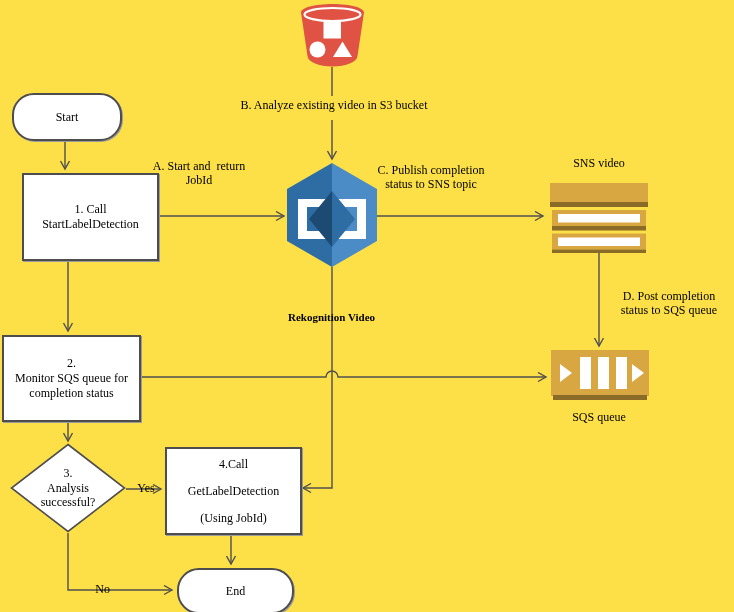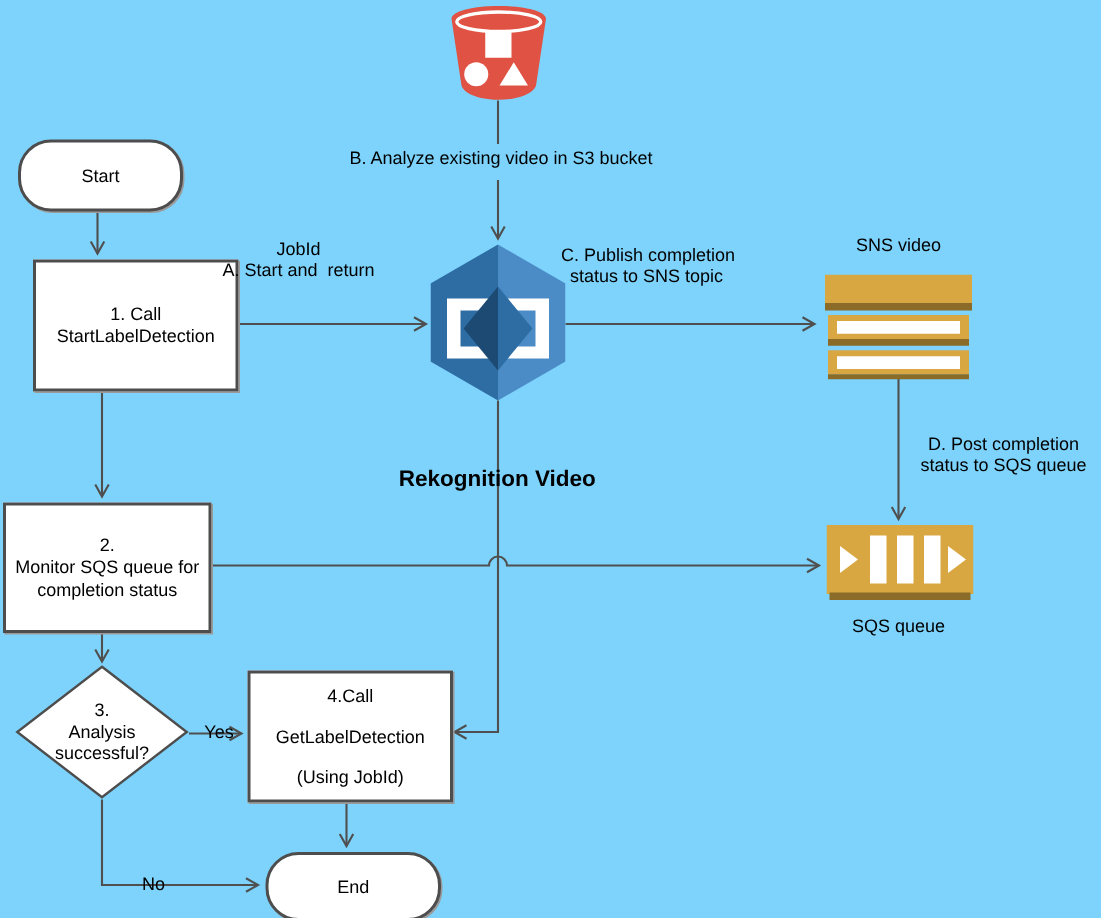--- a/index.html
+++ b/index.html
@@ -1,32 +1,32 @@
 <!DOCTYPE html>
 <html><head>
 <meta charset="utf-8">
 <style>
   html,body { margin:0; padding:0; background:#ffffff; }
   body { font-family:"Liberation Sans", sans-serif; font-size:12px; color:#000; }
-  .canvas { position:relative; width:734px; height:612px; background:#7dd3fc; overflow:hidden; }
+  .canvas { position:relative; width:734px; height:612px; background:#fde047; overflow:hidden;font-family:Liberation Serif, serif; }
   .wires { position:absolute; left:0; top:0; }
   .wires path { stroke:#4f4f4f; stroke-width:1.4; fill:none; }
   .node { position:absolute; background:#fff; border:2px solid #4d4d4d;
           box-shadow:1px 1px 0 #9a9a9a;
           display:flex; flex-direction:column; align-items:center; justify-content:center;
           text-align:center; line-height:1.25; }
   .stadium { border-radius:22px; }
   .diamond-wrap { position:absolute; }
   .diamond-text { position:absolute; left:0; top:0; width:100%; height:100%;
                   display:flex; flex-direction:column; align-items:center; justify-content:center;
                   text-align:center; line-height:1.22; }
   .ann { position:absolute; text-align:center; line-height:1.18; }
   .ann div { white-space:pre; }
   .icon-box { position:absolute; }
-  .bold-label { position:absolute; text-align:center; font-weight:bold; font-size:15px; }
+  .bold-label { position:absolute; text-align:center; font-weight:bold; font-size:11px; }
   .edge-label { position:absolute; text-align:center; }
 </style>
 </head>
 <body>
 
 <div class="canvas">
 
   <svg class="wires" width="734" height="612">
     <defs>
       <marker id="arw" markerWidth="11" markerHeight="11" refX="9" refY="5.5" orient="auto" markerUnits="userSpaceOnUse">
@@ -126,22 +126,22 @@
   </div>
 
   <div class="node stadium" style="left:177px; top:568px; width:113px; height:42px;">
     <div>End</div>
   </div>
 
   <div class="edge-label" style="left:130px; top:481px; width:32px;text-align:center;">Yes</div>
   <div class="edge-label" style="left:80px; top:582px; width:30px;text-align:right;">No</div>
 
   <div class="ann" style="left:133px; top:159px; width:132px;">
+    <div>A. Start and  return</div>
     <div>JobId</div>
-    <div>A. Start and  return</div>
   </div>
 
   <div class="ann" style="left:219px; top:98px; width:230px;">
     <div>B. Analyze existing video in S3 bucket</div>
   </div>
 
   <div class="ann" style="left:374px; top:163px; width:114px;">
     <div>C. Publish completion</div>
     <div>status to SNS topic</div>
   </div>

